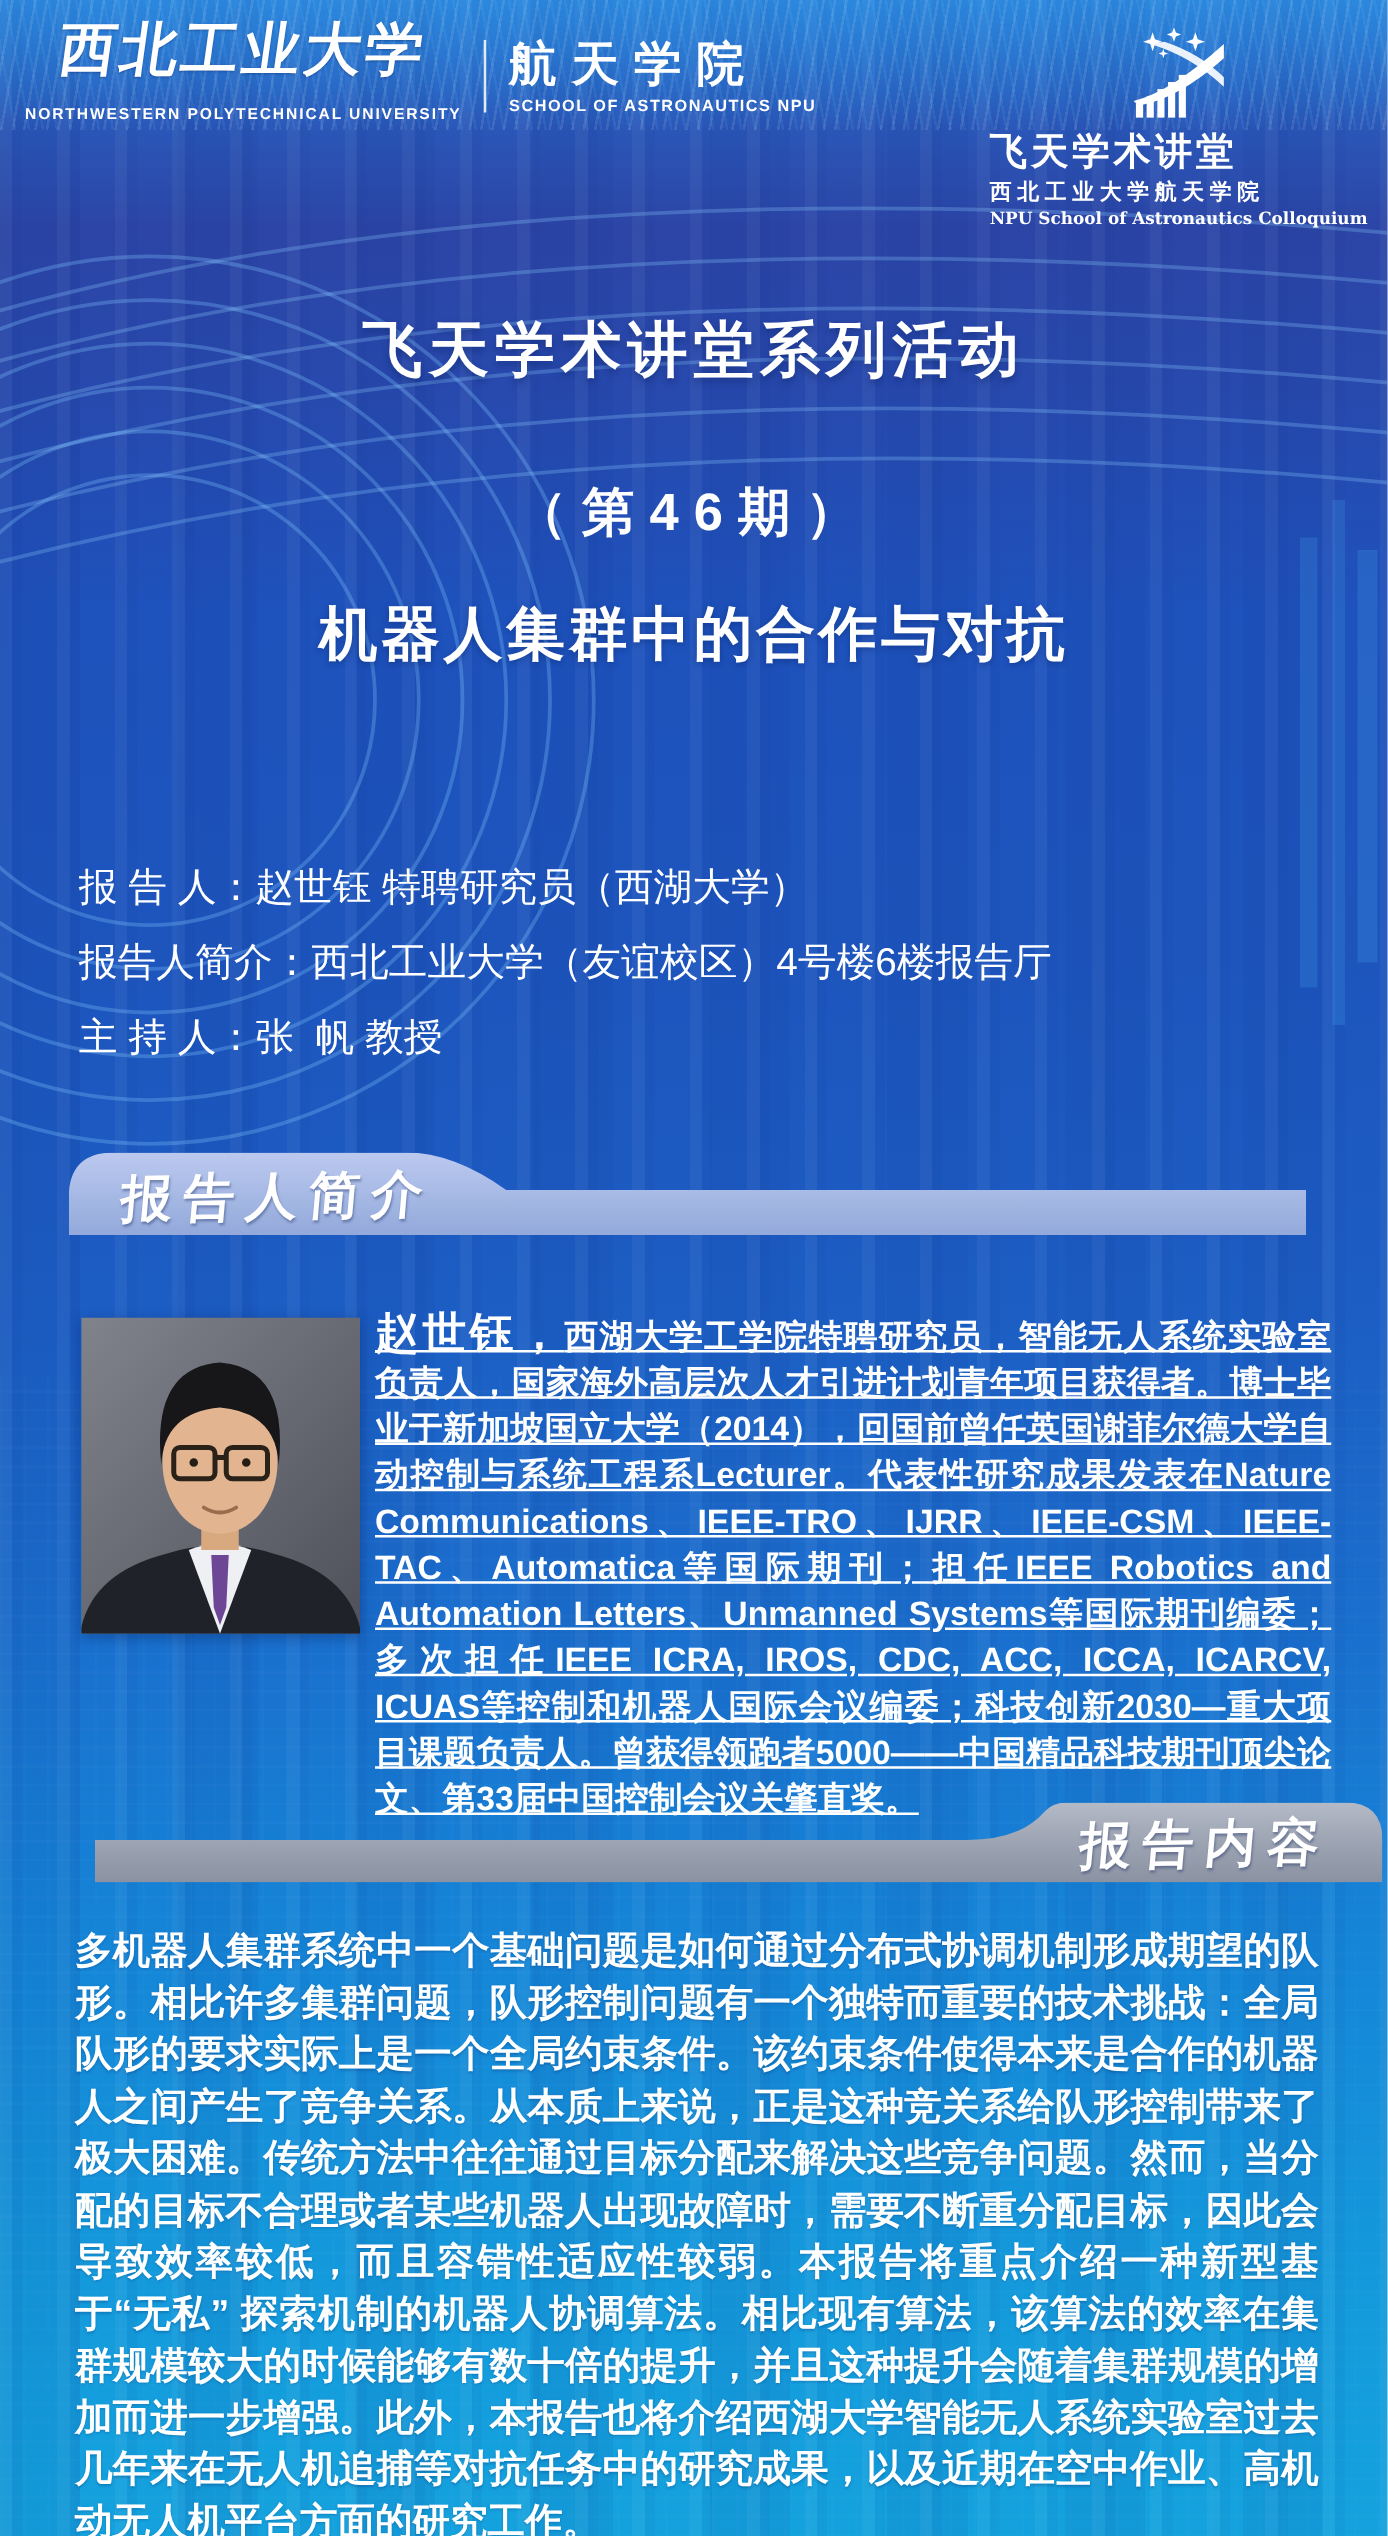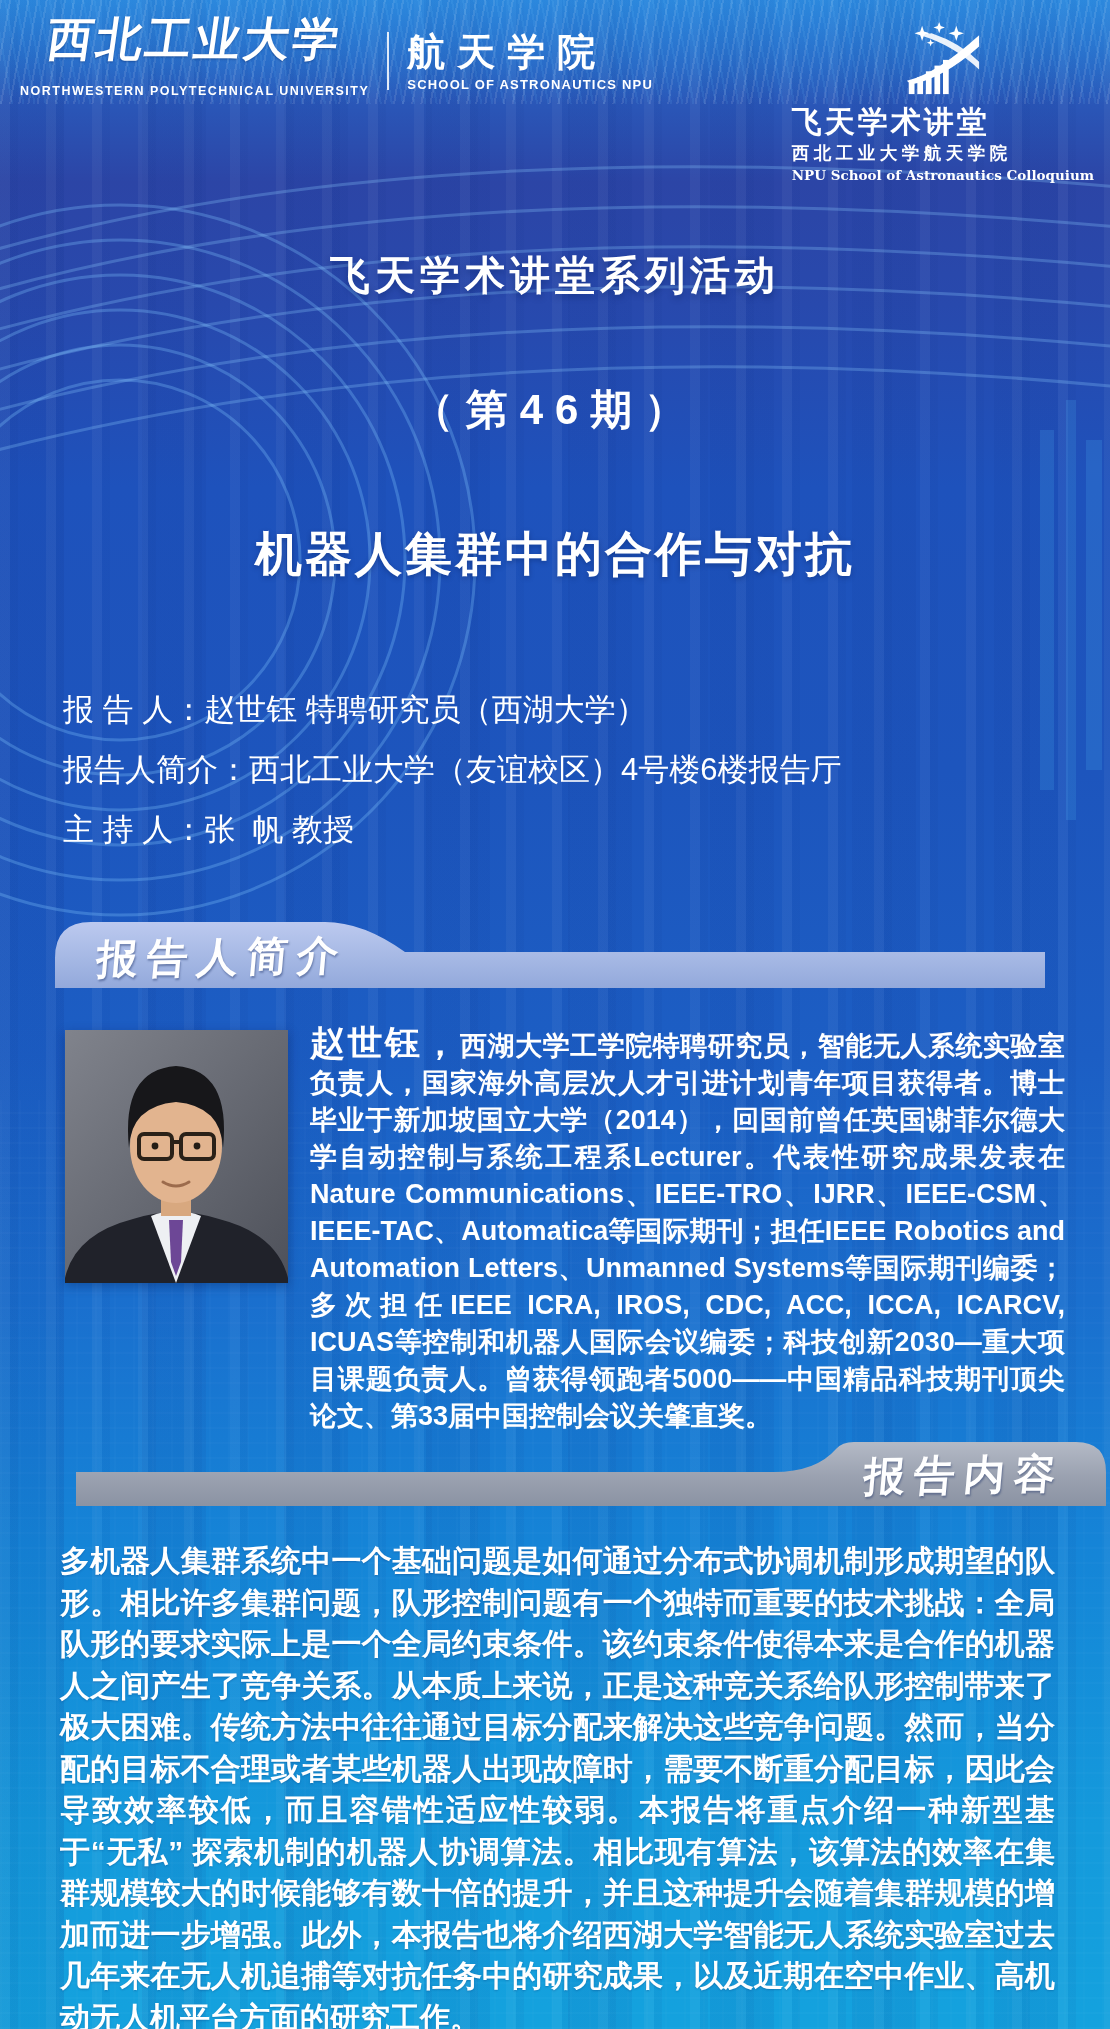--- a/index.html
+++ b/index.html
@@ -42,24 +42,24 @@
   .school{text-align:left;padding-bottom:6px;}
   .school .school-cn{font-size:38px;font-weight:900;letter-spacing:12px;line-height:42px;}
   .school .school-en{font-size:13px;letter-spacing:1.2px;font-weight:600;margin-top:4px;}
   .colloq{display:flex;align-items:center;gap:10px;margin-top:6px;flex-direction:column;}
   .colloq .txt{text-align:left;}
   .colloq .t1{font-size:30px;font-weight:900;letter-spacing:3px;line-height:32px;}
   .colloq .t2{font-size:17.5px;font-weight:700;letter-spacing:4.5px;margin-top:3px;}
   .colloq .t3{font-family:"DejaVu Serif","Liberation Serif",serif;font-size:13.5px;font-weight:600;margin-top:2px;}
   
   .series-title{position:absolute;top:248px;left:0;width:100%;text-align:center;
-    font-size:40px;font-weight:900;letter-spacing:5px;text-shadow:0 3px 6px rgba(0,25,80,.35);}
+    font-size:48px;font-weight:900;letter-spacing:5px;text-shadow:0 3px 6px rgba(0,25,80,.35);}
   .issue{position:absolute;top:382px;left:0;width:100%;text-align:center;
     font-size:42px;font-weight:900;letter-spacing:12px;}
-  .lecture-title{position:absolute;top:523px;left:0;width:100%;text-align:center;
+  .lecture-title{position:absolute;top:476px;left:0;width:100%;text-align:center;
     font-size:47px;font-weight:900;letter-spacing:3px;text-shadow:0 2px 5px rgba(0,25,80,.35);}
   
   .info{position:absolute;left:63px;top:680px;font-size:31px;font-weight:400;}
   .info .row{display:flex;line-height:60px;white-space:pre;}
   .info .lab{white-space:pre;}
   .info .val{white-space:pre;}
   
   .banner{position:absolute;}
   .banner .shape{position:absolute;inset:0;}
   .banner-bio{left:55px;top:922px;width:990px;height:66px;}
@@ -68,21 +68,21 @@
     box-shadow:0 4px 8px rgba(0,25,80,.25);}
   .banner-content{left:76px;top:1442px;width:1030px;height:64px;}
   .banner-content .shape{background:linear-gradient(180deg,#b4bac6 0%,#9aa1b0 55%,#8b93a3 100%);
     clip-path:path("M0,30 L698,30 Q740,30 760,7 Q766,0 778,0 L1000,0 Q1030,0 1030,30 L1030,64 L0,64 Z");}
   .banner .btxt{position:absolute;font-size:41px;font-weight:700;letter-spacing:9px;color:#ffffff;
     font-family:"DejaVu Serif","Liberation Serif",serif;transform:skewX(-6deg) rotate(-1deg);
     text-shadow:1px 2px 2px rgba(40,60,110,.45);}
   .banner-bio .btxt{left:42px;top:8px;}
   .banner-content .btxt{left:788px;top:6px;}
   
-  .bio{position:absolute;left:65px;top:1030px;width:1000px;display:flex;gap:22px;}
+  .bio{position:absolute;left:65px;top:1054px;width:1000px;display:flex;gap:12px;text-decoration:underline;}
   .bio .photo{flex:0 0 223px;height:253px;box-shadow:0 3px 10px rgba(0,25,80,.35);}
   .bio .photo svg{display:block;}
   .bio .text{flex:1;font-size:27px;line-height:37px;font-weight:700;text-align:justify;margin-top:-6px;}
   .bio .name{font-size:35px;font-weight:900;letter-spacing:2px;}
   
   .abstract{position:absolute;left:60px;top:1540px;width:995px;
     font-size:30px;line-height:41.5px;font-weight:700;text-align:justify;
     text-shadow:0 1px 2px rgba(0,30,90,.25);}
 </style>
 </head>

